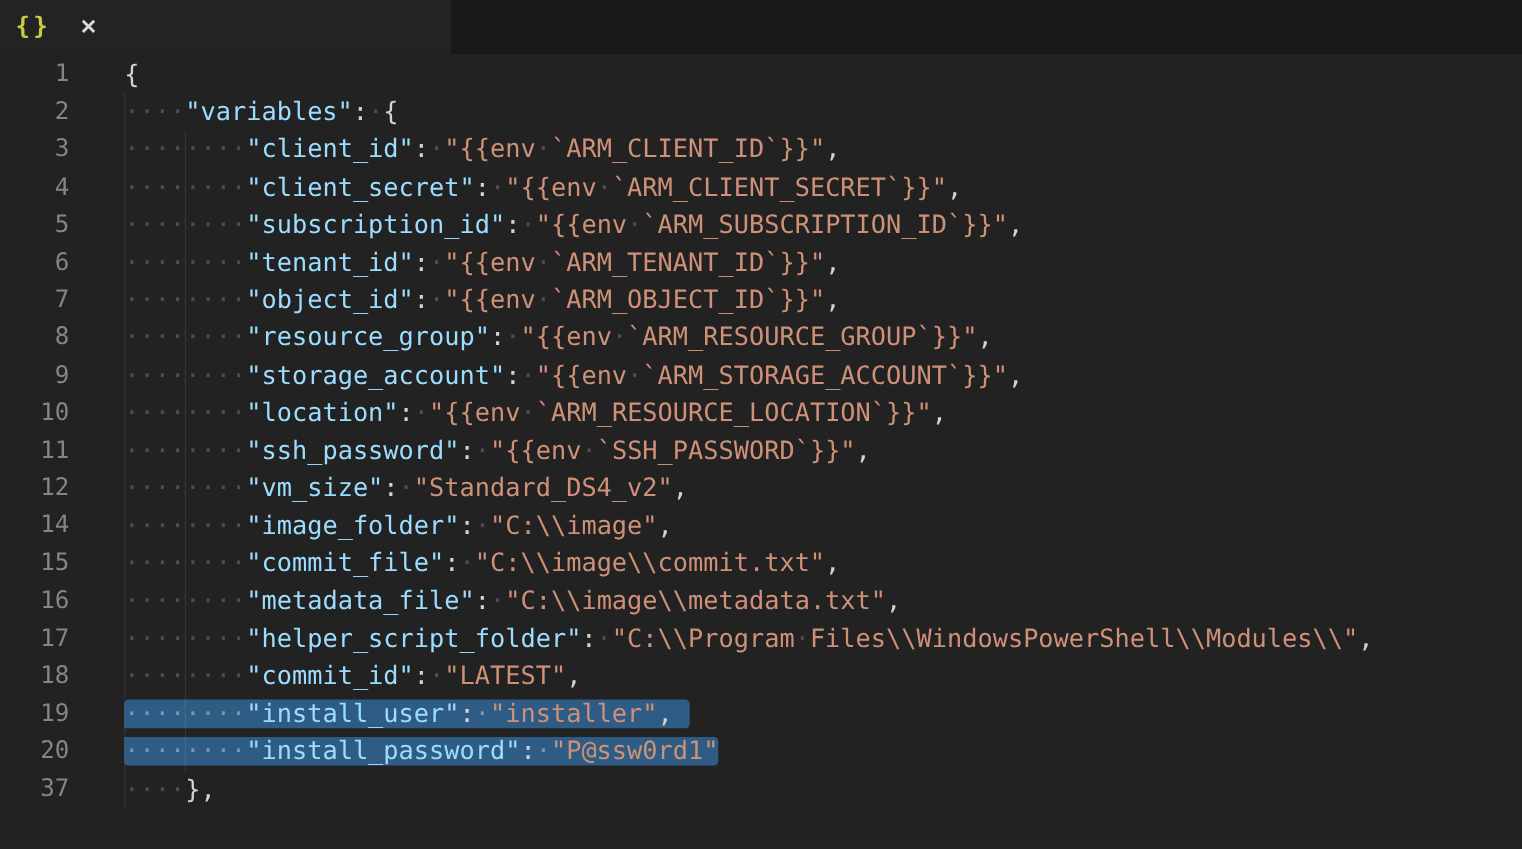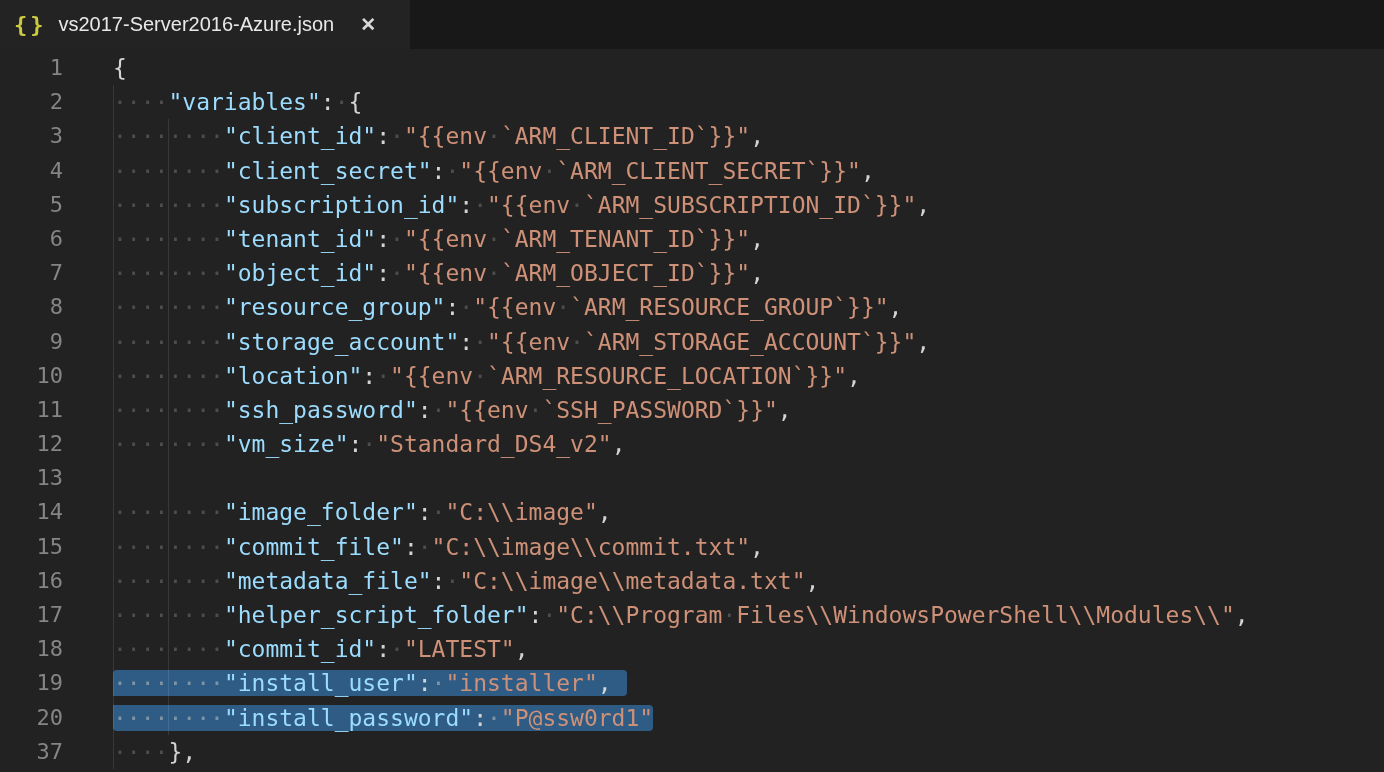--- a/index.html
+++ b/index.html
@@ -46,41 +46,39 @@
   .tk-punc{color:var(--c-punc);}
   .wsd{color:var(--c-wsdot);}
   .selbg .wsd{color:#7e93a6;}
 </style>
 </head>
 <body>
 
 <div class="tabbar">
   <div class="tab">
     <span class="tab-icon">{}</span>
-    <span class="tab-title">vs2017-Server2016-Azure.json</span>
     <span class="tab-close">✕</span>
   </div>
   <div class="tab-rest"></div>
 </div>
 
 <div class="editor">
   <div id="code-area">
       <div class="line"><div class="num">1</div><div class="code"><span class="tk-punc">{</span></div></div>
       <div class="line"><div class="num">2</div><div class="code"><span class="guide" style="left: 0px;"></span><span class="tk-ws"><span class="wsd">·</span><span class="wsd">·</span><span class="wsd">·</span><span class="wsd">·</span></span><span class="tk-key">"variables"</span><span class="tk-punc">:</span><span class="tk-ws"><span class="wsd">·</span></span><span class="tk-punc">{</span></div></div>
       <div class="line"><div class="num">3</div><div class="code"><span class="guide" style="left: 0px;"></span><span class="guide" style="left: 55.4px;"></span><span class="tk-ws"><span class="wsd">·</span><span class="wsd">·</span><span class="wsd">·</span><span class="wsd">·</span><span class="wsd">·</span><span class="wsd">·</span><span class="wsd">·</span><span class="wsd">·</span></span><span class="tk-key">"client_id"</span><span class="tk-punc">:</span><span class="tk-ws"><span class="wsd">·</span></span><span class="tk-str">"{{env<span class="wsd">·</span>`ARM_CLIENT_ID`}}"</span><span class="tk-punc">,</span></div></div>
       <div class="line"><div class="num">4</div><div class="code"><span class="guide" style="left: 0px;"></span><span class="guide" style="left: 55.4px;"></span><span class="tk-ws"><span class="wsd">·</span><span class="wsd">·</span><span class="wsd">·</span><span class="wsd">·</span><span class="wsd">·</span><span class="wsd">·</span><span class="wsd">·</span><span class="wsd">·</span></span><span class="tk-key">"client_secret"</span><span class="tk-punc">:</span><span class="tk-ws"><span class="wsd">·</span></span><span class="tk-str">"{{env<span class="wsd">·</span>`ARM_CLIENT_SECRET`}}"</span><span class="tk-punc">,</span></div></div>
       <div class="line"><div class="num">5</div><div class="code"><span class="guide" style="left: 0px;"></span><span class="guide" style="left: 55.4px;"></span><span class="tk-ws"><span class="wsd">·</span><span class="wsd">·</span><span class="wsd">·</span><span class="wsd">·</span><span class="wsd">·</span><span class="wsd">·</span><span class="wsd">·</span><span class="wsd">·</span></span><span class="tk-key">"subscription_id"</span><span class="tk-punc">:</span><span class="tk-ws"><span class="wsd">·</span></span><span class="tk-str">"{{env<span class="wsd">·</span>`ARM_SUBSCRIPTION_ID`}}"</span><span class="tk-punc">,</span></div></div>
       <div class="line"><div class="num">6</div><div class="code"><span class="guide" style="left: 0px;"></span><span class="guide" style="left: 55.4px;"></span><span class="tk-ws"><span class="wsd">·</span><span class="wsd">·</span><span class="wsd">·</span><span class="wsd">·</span><span class="wsd">·</span><span class="wsd">·</span><span class="wsd">·</span><span class="wsd">·</span></span><span class="tk-key">"tenant_id"</span><span class="tk-punc">:</span><span class="tk-ws"><span class="wsd">·</span></span><span class="tk-str">"{{env<span class="wsd">·</span>`ARM_TENANT_ID`}}"</span><span class="tk-punc">,</span></div></div>
       <div class="line"><div class="num">7</div><div class="code"><span class="guide" style="left: 0px;"></span><span class="guide" style="left: 55.4px;"></span><span class="tk-ws"><span class="wsd">·</span><span class="wsd">·</span><span class="wsd">·</span><span class="wsd">·</span><span class="wsd">·</span><span class="wsd">·</span><span class="wsd">·</span><span class="wsd">·</span></span><span class="tk-key">"object_id"</span><span class="tk-punc">:</span><span class="tk-ws"><span class="wsd">·</span></span><span class="tk-str">"{{env<span class="wsd">·</span>`ARM_OBJECT_ID`}}"</span><span class="tk-punc">,</span></div></div>
       <div class="line"><div class="num">8</div><div class="code"><span class="guide" style="left: 0px;"></span><span class="guide" style="left: 55.4px;"></span><span class="tk-ws"><span class="wsd">·</span><span class="wsd">·</span><span class="wsd">·</span><span class="wsd">·</span><span class="wsd">·</span><span class="wsd">·</span><span class="wsd">·</span><span class="wsd">·</span></span><span class="tk-key">"resource_group"</span><span class="tk-punc">:</span><span class="tk-ws"><span class="wsd">·</span></span><span class="tk-str">"{{env<span class="wsd">·</span>`ARM_RESOURCE_GROUP`}}"</span><span class="tk-punc">,</span></div></div>
       <div class="line"><div class="num">9</div><div class="code"><span class="guide" style="left: 0px;"></span><span class="guide" style="left: 55.4px;"></span><span class="tk-ws"><span class="wsd">·</span><span class="wsd">·</span><span class="wsd">·</span><span class="wsd">·</span><span class="wsd">·</span><span class="wsd">·</span><span class="wsd">·</span><span class="wsd">·</span></span><span class="tk-key">"storage_account"</span><span class="tk-punc">:</span><span class="tk-ws"><span class="wsd">·</span></span><span class="tk-str">"{{env<span class="wsd">·</span>`ARM_STORAGE_ACCOUNT`}}"</span><span class="tk-punc">,</span></div></div>
       <div class="line"><div class="num">10</div><div class="code"><span class="guide" style="left: 0px;"></span><span class="guide" style="left: 55.4px;"></span><span class="tk-ws"><span class="wsd">·</span><span class="wsd">·</span><span class="wsd">·</span><span class="wsd">·</span><span class="wsd">·</span><span class="wsd">·</span><span class="wsd">·</span><span class="wsd">·</span></span><span class="tk-key">"location"</span><span class="tk-punc">:</span><span class="tk-ws"><span class="wsd">·</span></span><span class="tk-str">"{{env<span class="wsd">·</span>`ARM_RESOURCE_LOCATION`}}"</span><span class="tk-punc">,</span></div></div>
       <div class="line"><div class="num">11</div><div class="code"><span class="guide" style="left: 0px;"></span><span class="guide" style="left: 55.4px;"></span><span class="tk-ws"><span class="wsd">·</span><span class="wsd">·</span><span class="wsd">·</span><span class="wsd">·</span><span class="wsd">·</span><span class="wsd">·</span><span class="wsd">·</span><span class="wsd">·</span></span><span class="tk-key">"ssh_password"</span><span class="tk-punc">:</span><span class="tk-ws"><span class="wsd">·</span></span><span class="tk-str">"{{env<span class="wsd">·</span>`SSH_PASSWORD`}}"</span><span class="tk-punc">,</span></div></div>
       <div class="line"><div class="num">12</div><div class="code"><span class="guide" style="left: 0px;"></span><span class="guide" style="left: 55.4px;"></span><span class="tk-ws"><span class="wsd">·</span><span class="wsd">·</span><span class="wsd">·</span><span class="wsd">·</span><span class="wsd">·</span><span class="wsd">·</span><span class="wsd">·</span><span class="wsd">·</span></span><span class="tk-key">"vm_size"</span><span class="tk-punc">:</span><span class="tk-ws"><span class="wsd">·</span></span><span class="tk-str">"Standard_DS4_v2"</span><span class="tk-punc">,</span></div></div>
-      <div class="line"><div class="num">13</div><div class="code"><span class="guide" style="left: 0px;"></span><span class="guide" style="left: 55.4px;"></span></div></div>
       <div class="line"><div class="num">14</div><div class="code"><span class="guide" style="left: 0px;"></span><span class="guide" style="left: 55.4px;"></span><span class="tk-ws"><span class="wsd">·</span><span class="wsd">·</span><span class="wsd">·</span><span class="wsd">·</span><span class="wsd">·</span><span class="wsd">·</span><span class="wsd">·</span><span class="wsd">·</span></span><span class="tk-key">"image_folder"</span><span class="tk-punc">:</span><span class="tk-ws"><span class="wsd">·</span></span><span class="tk-str">"C:\\image"</span><span class="tk-punc">,</span></div></div>
       <div class="line"><div class="num">15</div><div class="code"><span class="guide" style="left: 0px;"></span><span class="guide" style="left: 55.4px;"></span><span class="tk-ws"><span class="wsd">·</span><span class="wsd">·</span><span class="wsd">·</span><span class="wsd">·</span><span class="wsd">·</span><span class="wsd">·</span><span class="wsd">·</span><span class="wsd">·</span></span><span class="tk-key">"commit_file"</span><span class="tk-punc">:</span><span class="tk-ws"><span class="wsd">·</span></span><span class="tk-str">"C:\\image\\commit.txt"</span><span class="tk-punc">,</span></div></div>
       <div class="line"><div class="num">16</div><div class="code"><span class="guide" style="left: 0px;"></span><span class="guide" style="left: 55.4px;"></span><span class="tk-ws"><span class="wsd">·</span><span class="wsd">·</span><span class="wsd">·</span><span class="wsd">·</span><span class="wsd">·</span><span class="wsd">·</span><span class="wsd">·</span><span class="wsd">·</span></span><span class="tk-key">"metadata_file"</span><span class="tk-punc">:</span><span class="tk-ws"><span class="wsd">·</span></span><span class="tk-str">"C:\\image\\metadata.txt"</span><span class="tk-punc">,</span></div></div>
       <div class="line"><div class="num">17</div><div class="code"><span class="guide" style="left: 0px;"></span><span class="guide" style="left: 55.4px;"></span><span class="tk-ws"><span class="wsd">·</span><span class="wsd">·</span><span class="wsd">·</span><span class="wsd">·</span><span class="wsd">·</span><span class="wsd">·</span><span class="wsd">·</span><span class="wsd">·</span></span><span class="tk-key">"helper_script_folder"</span><span class="tk-punc">:</span><span class="tk-ws"><span class="wsd">·</span></span><span class="tk-str">"C:\\Program<span class="wsd">·</span>Files\\WindowsPowerShell\\Modules\\"</span><span class="tk-punc">,</span></div></div>
       <div class="line"><div class="num">18</div><div class="code"><span class="guide" style="left: 0px;"></span><span class="guide" style="left: 55.4px;"></span><span class="tk-ws"><span class="wsd">·</span><span class="wsd">·</span><span class="wsd">·</span><span class="wsd">·</span><span class="wsd">·</span><span class="wsd">·</span><span class="wsd">·</span><span class="wsd">·</span></span><span class="tk-key">"commit_id"</span><span class="tk-punc">:</span><span class="tk-ws"><span class="wsd">·</span></span><span class="tk-str">"LATEST"</span><span class="tk-punc">,</span></div></div>
       <div class="line"><div class="num">19</div><div class="code"><span class="guide" style="left: 0px;"></span><span class="guide" style="left: 55.4px;"></span><span class="selbg sel-first"><span class="tk-ws"><span class="wsd">·</span><span class="wsd">·</span><span class="wsd">·</span><span class="wsd">·</span><span class="wsd">·</span><span class="wsd">·</span><span class="wsd">·</span><span class="wsd">·</span></span><span class="tk-key">"install_user"</span><span class="tk-punc">:</span><span class="tk-ws"><span class="wsd">·</span></span><span class="tk-str">"installer"</span><span class="tk-punc">,</span></span></div></div>
       <div class="line"><div class="num">20</div><div class="code"><span class="guide" style="left: 0px;"></span><span class="guide" style="left: 55.4px;"></span><span class="selbg sel-last"><span class="tk-ws"><span class="wsd">·</span><span class="wsd">·</span><span class="wsd">·</span><span class="wsd">·</span><span class="wsd">·</span><span class="wsd">·</span><span class="wsd">·</span><span class="wsd">·</span></span><span class="tk-key">"install_password"</span><span class="tk-punc">:</span><span class="tk-ws"><span class="wsd">·</span></span><span class="tk-str">"P@ssw0rd1"</span></span></div></div>
       <div class="line"><div class="num">37</div><div class="code"><span class="guide" style="left: 0px;"></span><span class="tk-ws"><span class="wsd">·</span><span class="wsd">·</span><span class="wsd">·</span><span class="wsd">·</span></span><span class="tk-punc">},</span></div></div>
     </div>
 </div>

